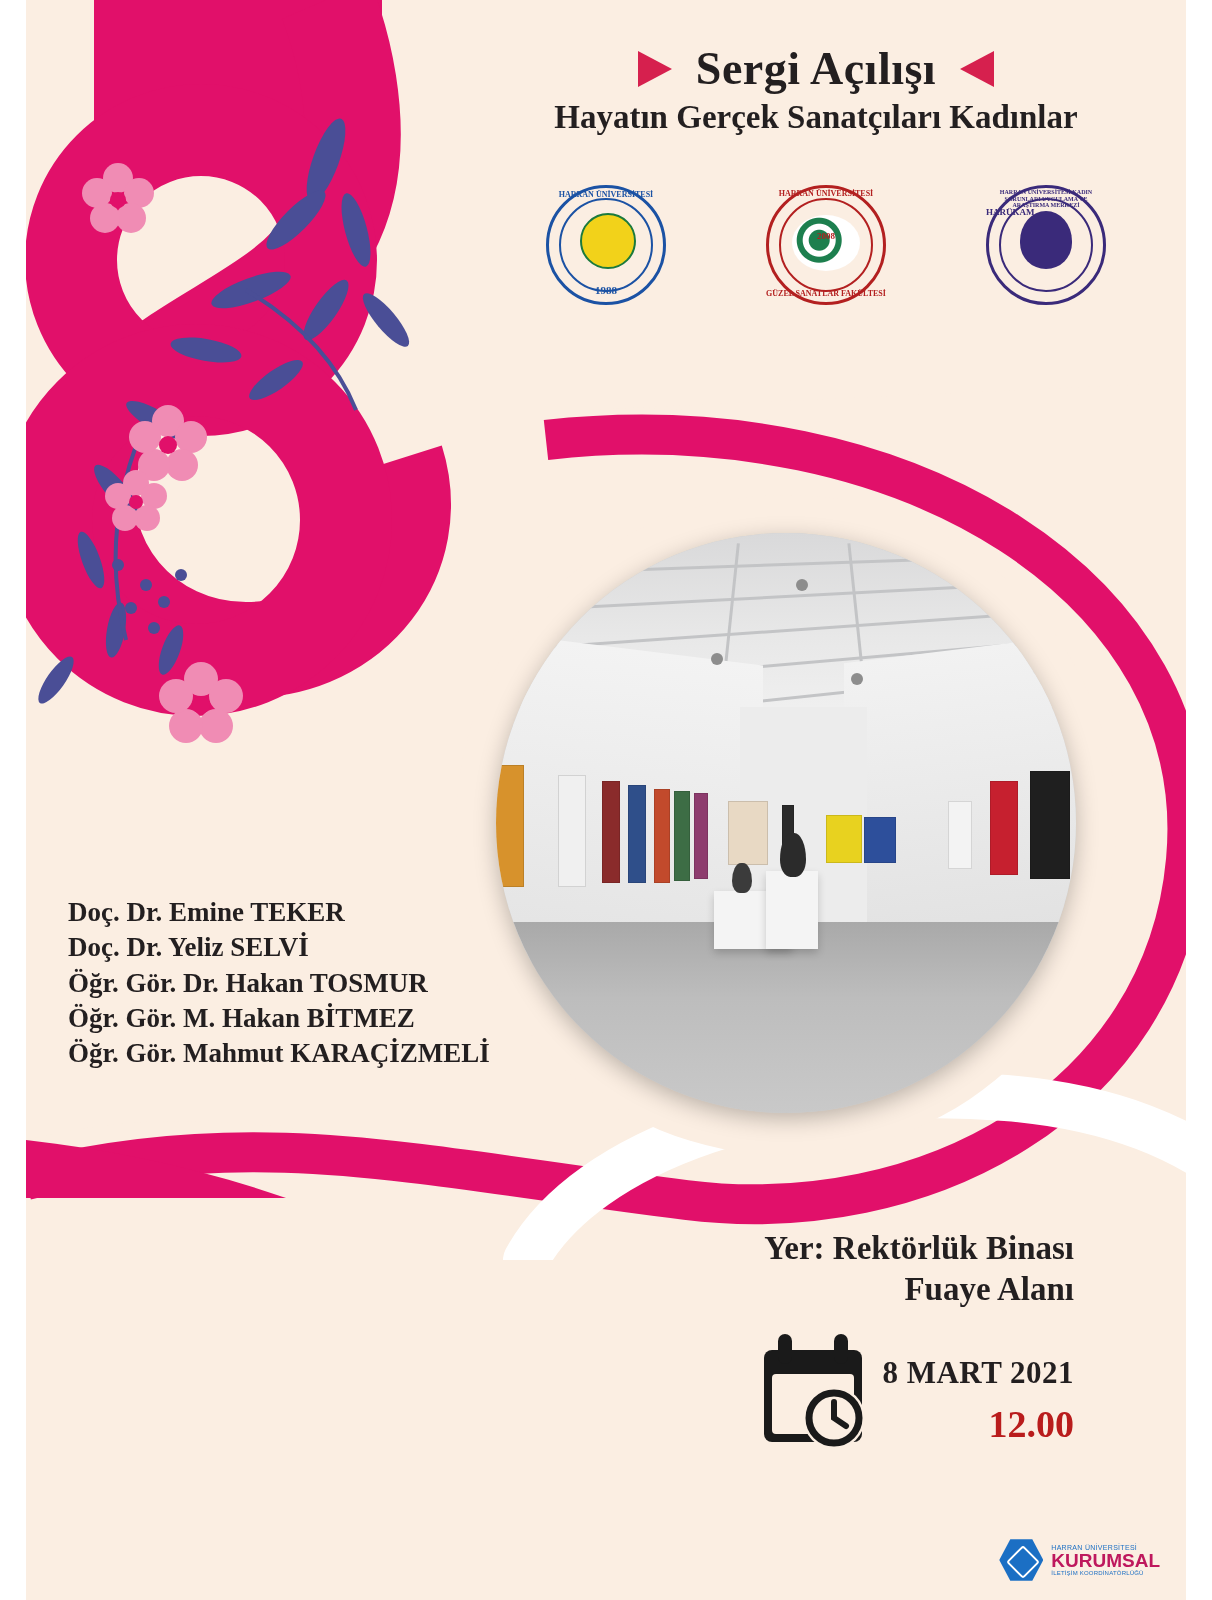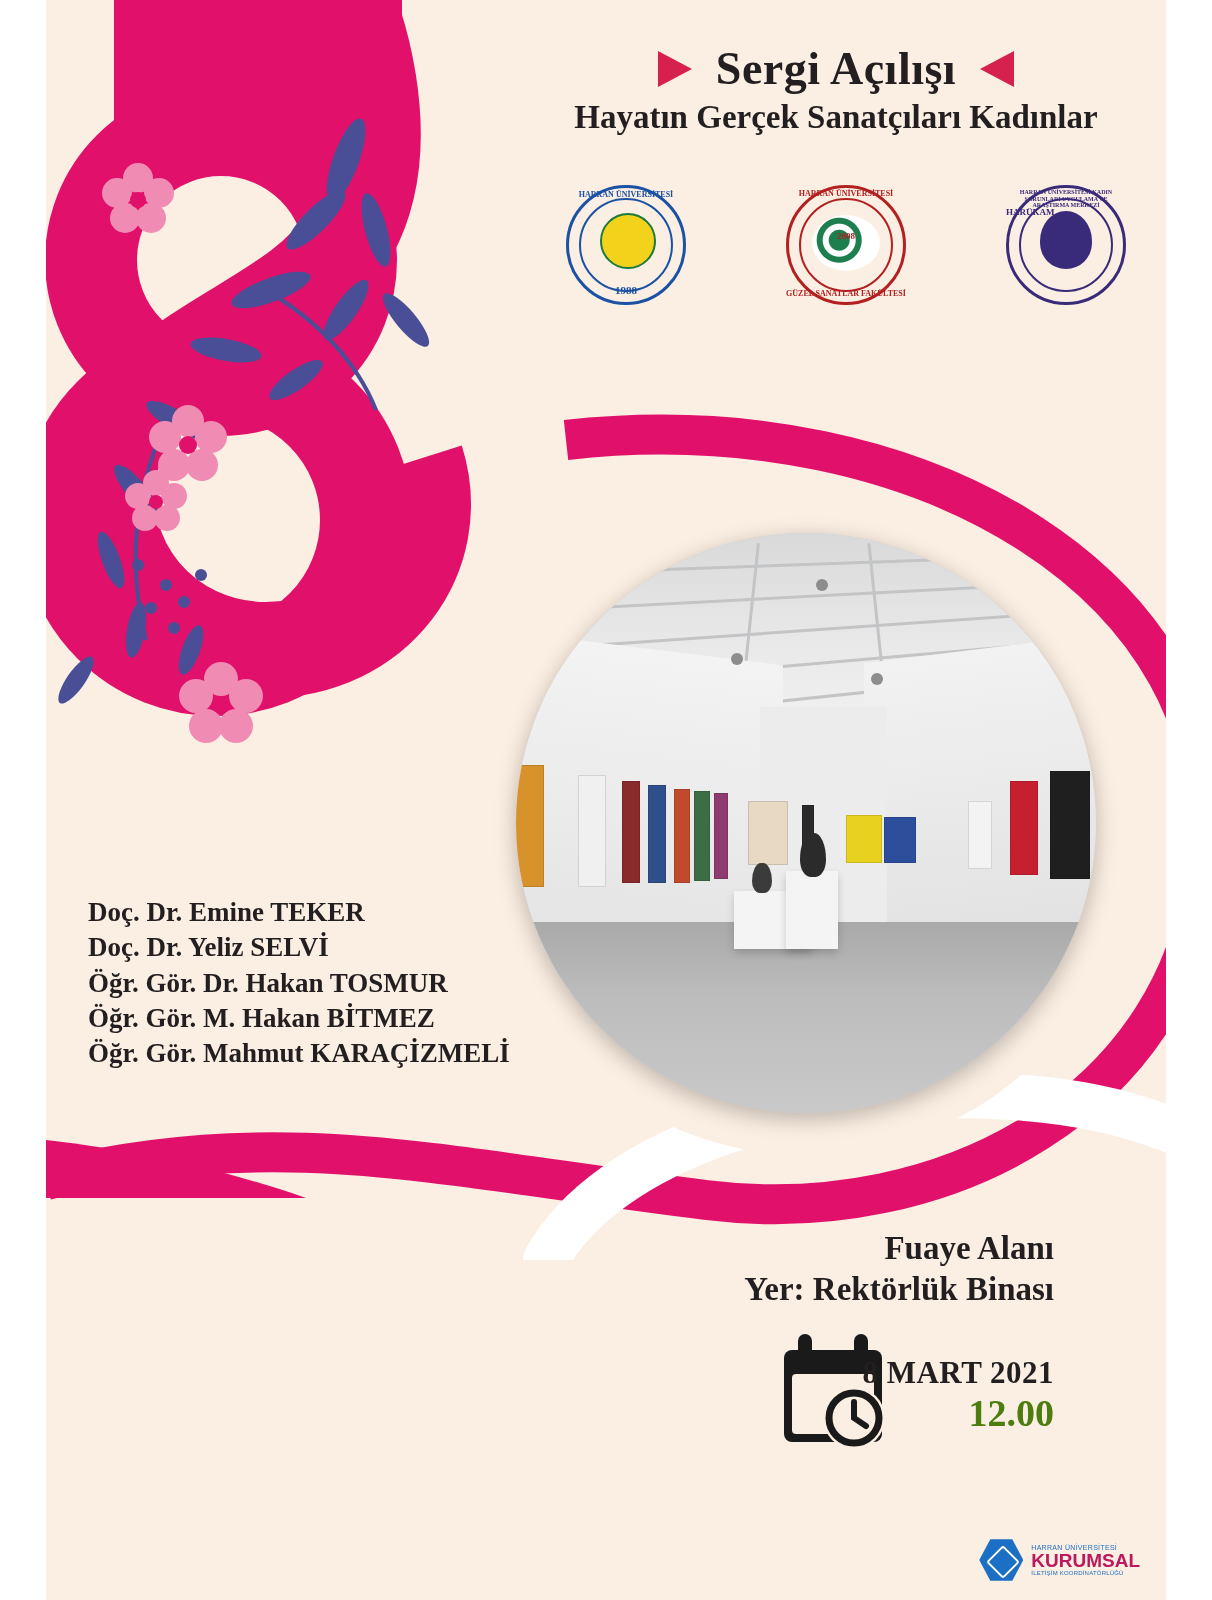--- a/index.html
+++ b/index.html
@@ -10,20 +10,21 @@
   body {
     font-family: "Liberation Serif", serif;
   }
   .poster {
     position: relative;
     width: 1120px;
     height: 1600px;
     overflow: hidden;
     background: #fbeee2;
     margin: 0 auto;
+    padding-left: 40px;
   }
 
   
   .eight-wrap {
     position: absolute;
     left: -30px;
     top: -10px;
     width: 560px;
     height: 720px;
     pointer-events: none;
@@ -256,24 +257,24 @@
     top: 1355px;
     text-align: right;
   }
   .datetime .date {
     font-size: 31px;
     font-weight: bold;
     color: #231f20;
     letter-spacing: .5px;
   }
   .datetime .time {
-    margin-top: 0;
+    margin-top: 11px;
     font-size: 38px;
     font-weight: bold;
-    color: #4d7c0f;
+    color: #b91c1c;
   }
   .cal-icon {
     position: absolute;
     left: 728px;
     top: 1330px;
     width: 120px;
     height: 130px;
   }
 
   
@@ -492,22 +493,22 @@
 
   <div class="names">
     <div>Doç. Dr. Emine TEKER</div>
     <div>Doç. Dr. Yeliz SELVİ</div>
     <div>Öğr. Gör. Dr. Hakan TOSMUR</div>
     <div>Öğr. Gör. M. Hakan BİTMEZ</div>
     <div>Öğr. Gör. Mahmut KARAÇİZMELİ</div>
   </div>
 
   <div class="venue">
+    <div>Yer: Rektörlük Binası</div>
     <div>Fuaye Alanı</div>
-    <div>Yer: Rektörlük Binası</div>
   </div>
 
   <div class="cal-icon">
     <svg width="120" height="130" viewBox="0 0 120 130">
       <rect x="10" y="20" width="98" height="92" rx="8" fill="#1a1a1a"></rect>
       <rect x="18" y="44" width="82" height="60" rx="4" fill="#fbeee2"></rect>
       <rect x="24" y="4" width="14" height="30" rx="7" fill="#1a1a1a"></rect>
       <rect x="80" y="4" width="14" height="30" rx="7" fill="#1a1a1a"></rect>
       <circle cx="80" cy="88" r="31" fill="#fbeee2"></circle>
       <circle cx="80" cy="88" r="25" fill="none" stroke="#1a1a1a" stroke-width="7"></circle>

